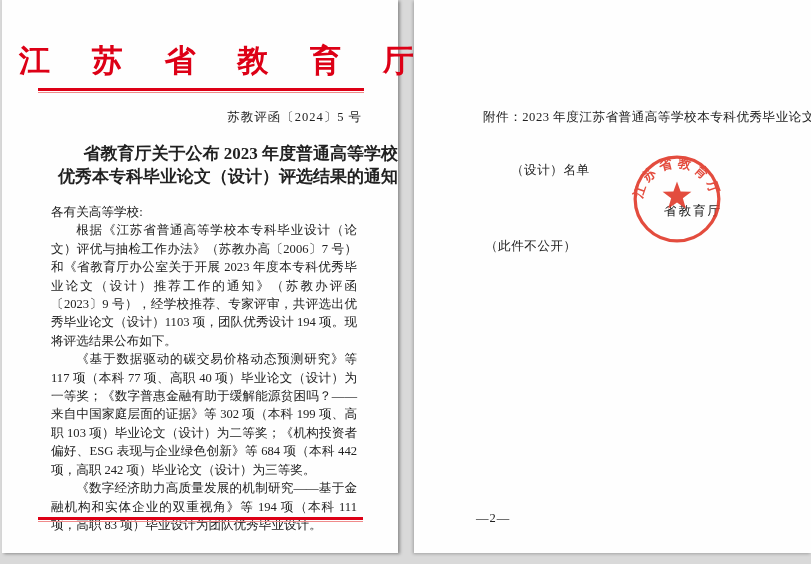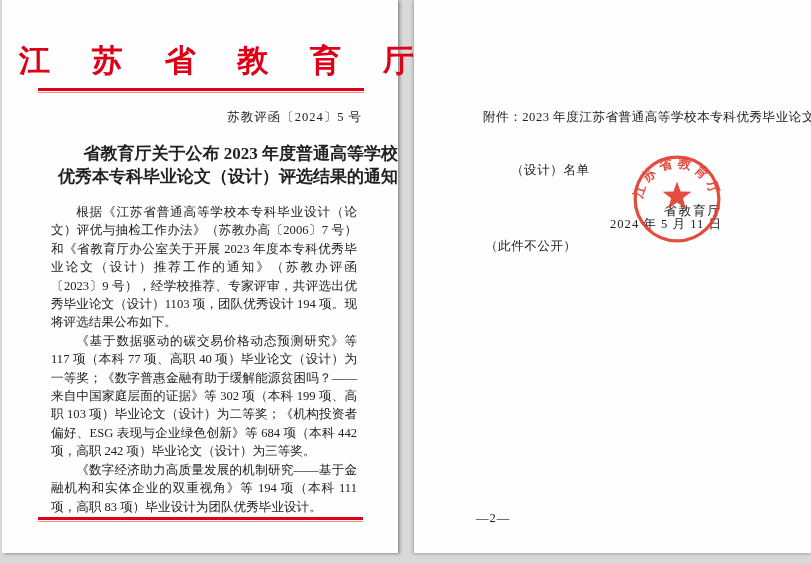--- a/index.html
+++ b/index.html
@@ -88,35 +88,35 @@
     <div class="rule rule-top"></div>
 
     <div class="doc-number">苏教评函〔2024〕5 号</div>
 
     <div class="doc-title">
       <div>省教育厅关于公布 2023 年度普通高等学校</div>
       <div>优秀本专科毕业论文（设计）评选结果的通知</div>
     </div>
 
     <div class="body-text">
+      <p>各有关高等学校:</p>
       <p class="indent">根据《江苏省普通高等学校本专科毕业设计（论文）评优与抽检工作办法》（苏教办高〔2006〕7 号）和《省教育厅办公室关于开展 2023 年度本专科优秀毕业论文（设计）推荐工作的通知》（苏教办评函〔2023〕9 号），经学校推荐、专家评审，共评选出优秀毕业论文（设计）1103 项，团队优秀设计 194 项。现将评选结果公布如下。</p>
       <p class="indent">《基于数据驱动的碳交易价格动态预测研究》等 117 项（本科 77 项、高职 40 项）毕业论文（设计）为一等奖；《数字普惠金融有助于缓解能源贫困吗？——来自中国家庭层面的证据》等 302 项（本科 199 项、高职 103 项）毕业论文（设计）为二等奖；《机构投资者偏好、ESG 表现与企业绿色创新》等 684 项（本科 442 项，高职 242 项）毕业论文（设计）为三等奖。</p>
       <p class="indent">《数字经济助力高质量发展的机制研究——基于金融机构和实体企业的双重视角》等 194 项（本科 111 项，高职 83 项）毕业设计为团队优秀毕业设计。</p>
     </div>
 
     <div class="rule rule-bottom"></div>
   </div>
 
   <div class="page page-right">
 
     <div class="p2-line attach-1">附件：2023 年度江苏省普通高等学校本专科优秀毕业论文</div>
     <div class="p2-line attach-2">（设计）名单</div>
 
     <div class="p2-line issuer">省教育厅</div>
-    <div class="p2-line issue-date">2024 年 5 月 11 日</div>
 
     <svg class="seal" viewBox="0 0 100 100" xmlns="http://www.w3.org/2000/svg">
       <defs>
         <path id="sealArc" d="M 14 67 A 38.5 38.5 0 1 1 86 67" fill="none"></path>
       </defs>
       <circle cx="50" cy="50" r="46.5" fill="none" stroke="currentColor" stroke-width="3.6"></circle>
       <polygon points="50,30.5 54,41.6 66,41.9 56.5,49.2 59.9,60.7 50,53.9 40.1,60.7 43.5,49.2 34,41.9 46,41.6" fill="currentColor"></polygon>
       <text fill="currentColor" font-size="14.5" font-weight="bold" letter-spacing="4.5" font-family="Liberation Serif, DejaVu Serif, serif">
         <textPath href="#sealArc" startOffset="50%" text-anchor="middle" id="seal-textpath">江苏省教育厅</textPath>
       </text>

